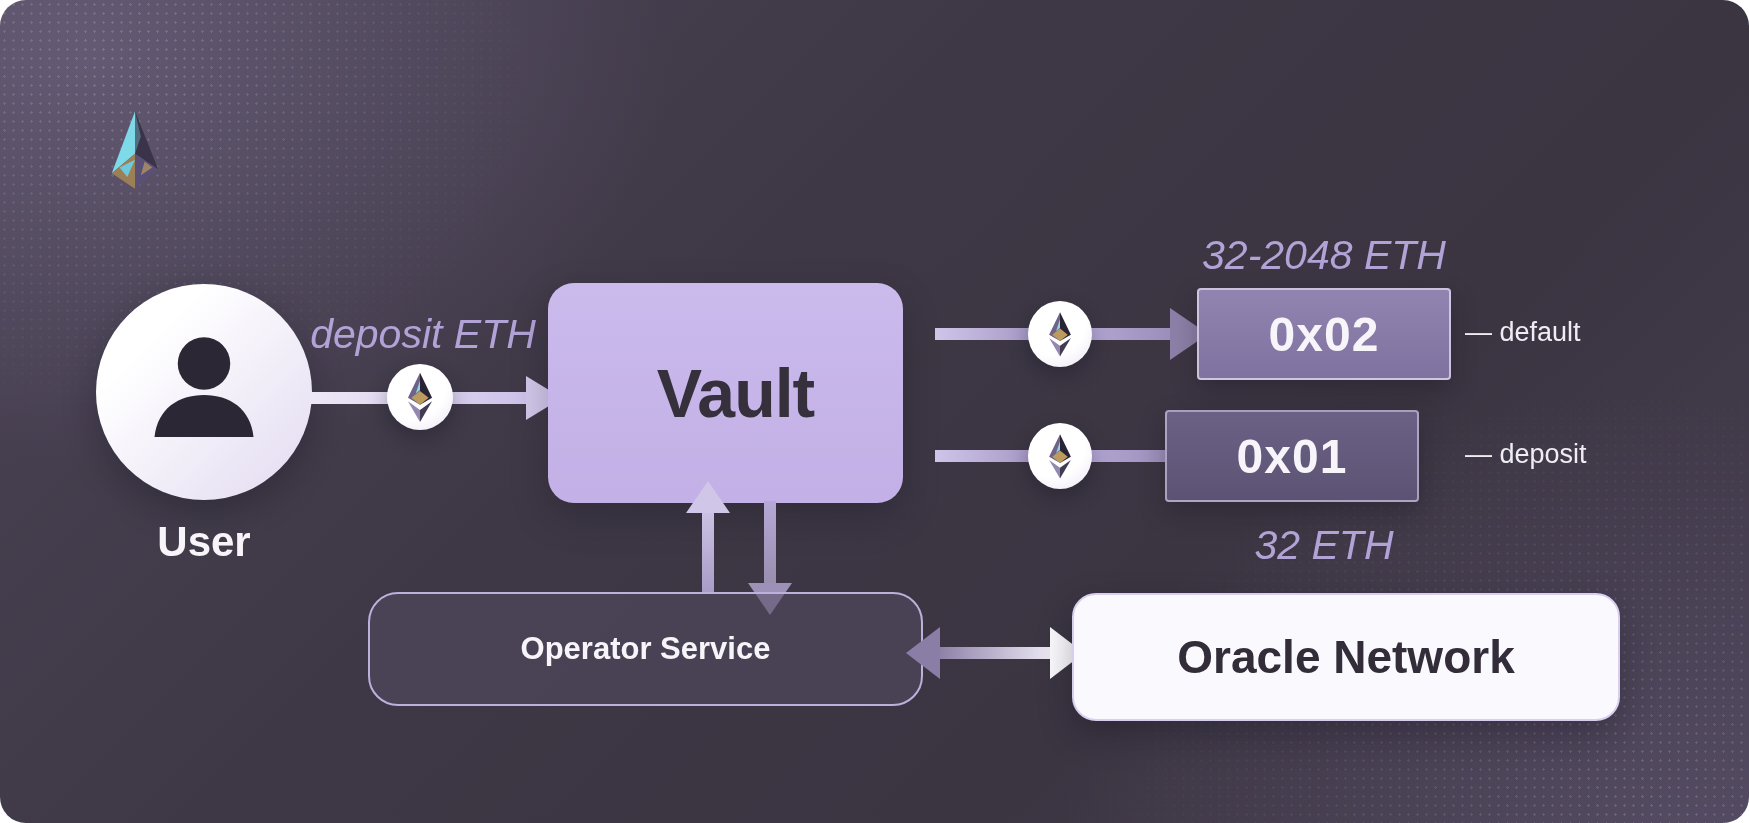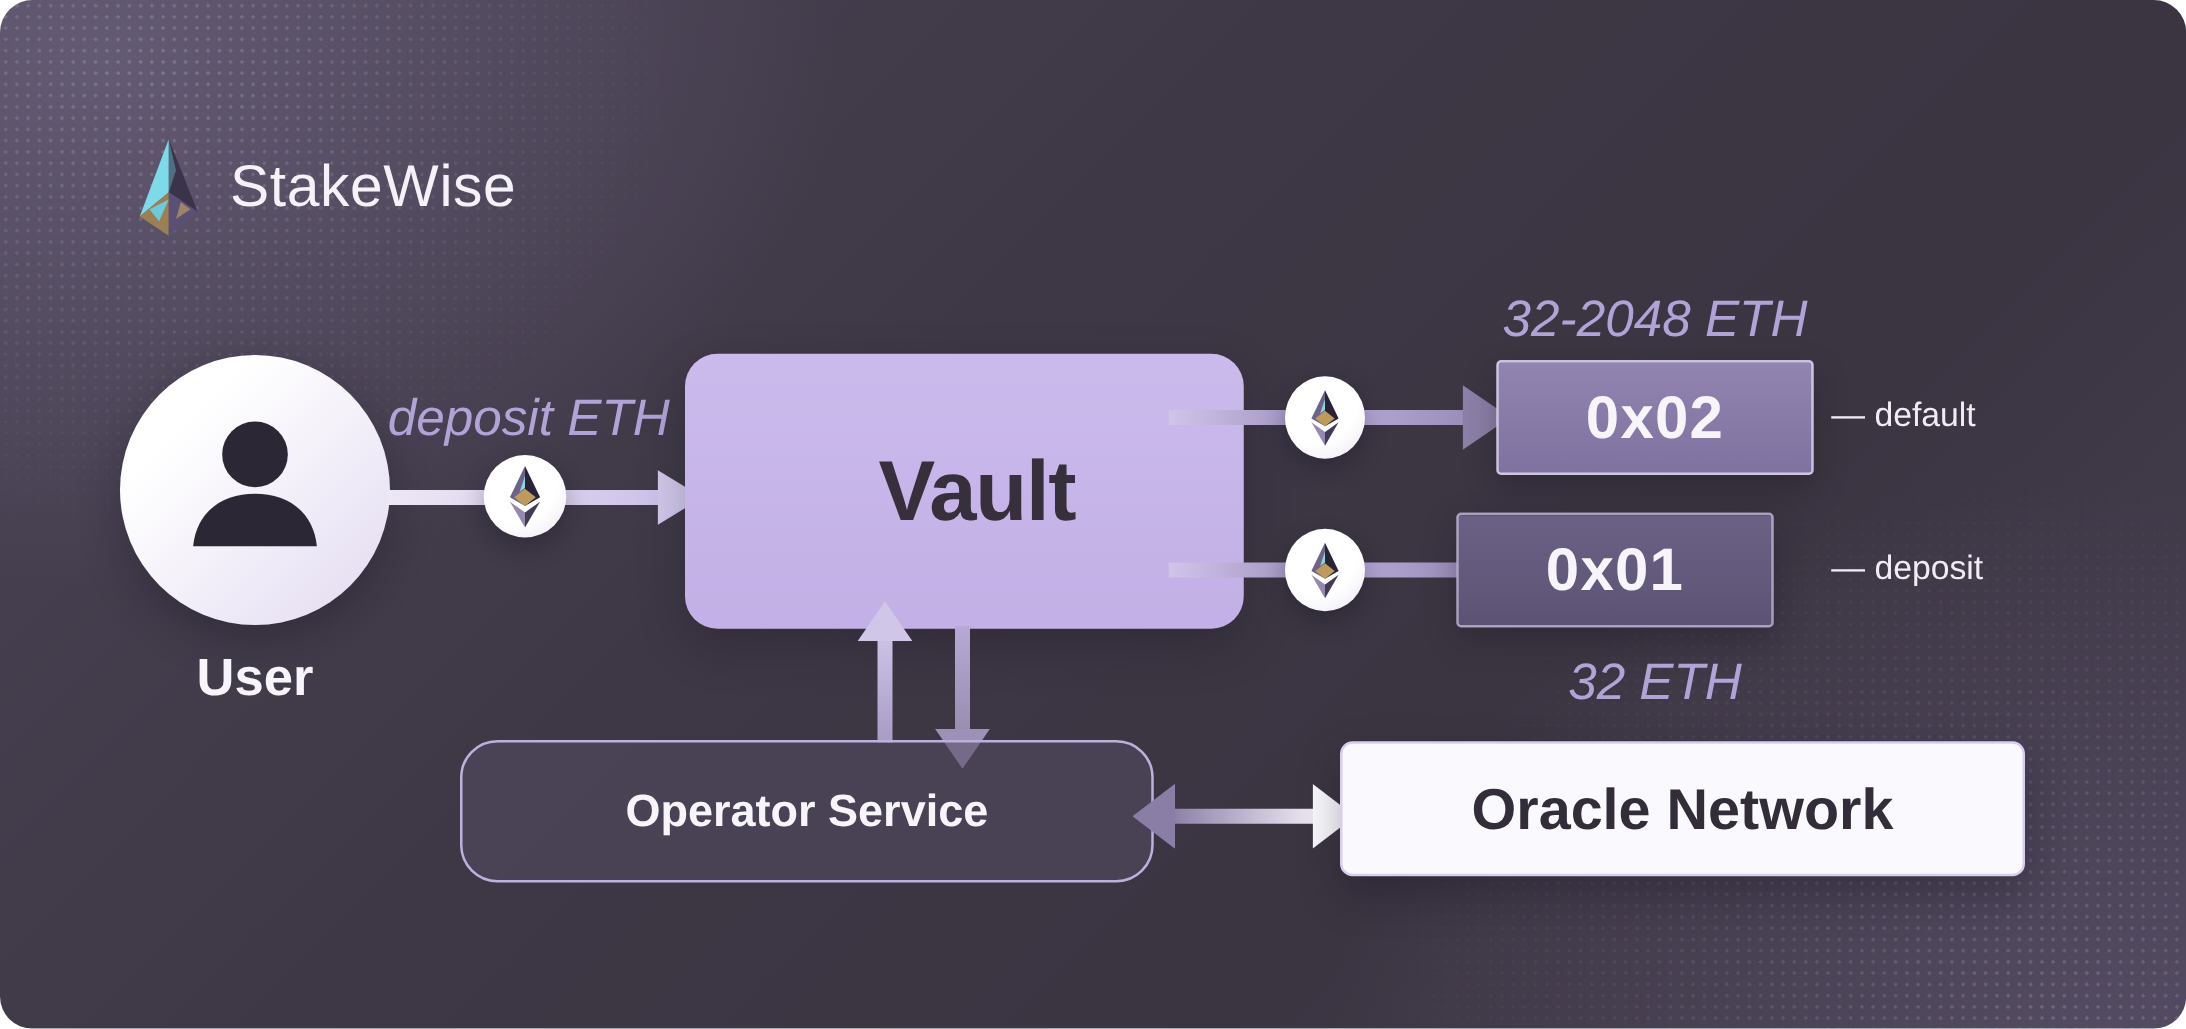--- a/index.html
+++ b/index.html
@@ -28,40 +28,40 @@
 
   
   .user-circle{left:96px;top:284px;width:216px;height:216px;border-radius:50%;
     background:linear-gradient(135deg,#ffffff 25%,#e2daf1 100%);
     box-shadow:0 12px 34px rgba(18,14,26,0.30);}
   .user-label{left:104px;top:518px;width:200px;text-align:center;
     font-size:42px;font-weight:700;color:#f7f5fa;}
 
   
   .node{display:flex;align-items:center;justify-content:center;}
-  .vault{left:548px;top:283px;width:447px;height:220px;border-radius:26px;
+  .vault{left:548px;top:283px;width:355px;height:220px;border-radius:26px;
     background:linear-gradient(180deg,#cbbaec,#c2b0e6);
     box-shadow:0 14px 36px rgba(18,14,26,0.25);padding-left:20px;}
   .vault-label{font-size:68px;font-weight:800;color:#35303c;letter-spacing:-1px;}
 
   .validator{width:254px;height:92px;border-radius:4px;}
   .v02{left:1197px;top:288px;background:linear-gradient(180deg,#9184b0,#7f72a0);
     border:2px solid rgba(233,227,246,0.70);box-shadow:0 10px 26px rgba(18,14,26,0.28);}
   .v01{left:1165px;top:410px;background:linear-gradient(180deg,#6b6185,#5c5374);
     border:2px solid rgba(219,210,238,0.60);box-shadow:0 10px 26px rgba(18,14,26,0.28);text-align:right;}
   .validator-label{font-size:48px;font-weight:700;color:#f7f5fa;letter-spacing:1px;}
 
   .note{font-size:41px;font-style:italic;color:#b2a3d7;}
   .tag{font-size:27px;color:#efecf4;}
 
   .operator{left:368px;top:592px;width:555px;height:114px;border-radius:30px;
     background:rgba(84,76,98,0.55);border:2px solid #bcb1dc;}
-  .operator-label{font-size:36px;font-weight:700;color:#f7f5fa;}
-
-  .oracle{left:1072px;top:593px;width:548px;height:108px;border-radius:10px;
+  .operator-label{font-size:31px;font-weight:700;color:#f7f5fa;}
+
+  .oracle{left:1072px;top:593px;width:548px;height:128px;border-radius:24px;
     background:#faf9fd;border:2px solid #d8cef0;box-shadow:0 14px 34px rgba(18,14,26,0.30);}
   .oracle-label{font-size:46px;font-weight:700;color:#332d3a;}
 
   
   .shaft{position:absolute;}
   .head{position:absolute;}
   .coin{position:absolute;border-radius:50%;background:radial-gradient(circle at 38% 32%,#ffffff 55%,#eae5f4);
     display:flex;align-items:center;justify-content:center;
     box-shadow:0 8px 20px rgba(18,14,26,0.30);}
 
@@ -111,21 +111,20 @@
 
   <svg class="abs" style="left:106px;top:108px" width="58" height="84" viewBox="0 0 60 84">
     <polygon points="30,2 6,66 30,46" fill="#7ed9e8"></polygon>
     <polygon points="30,2 54,62 30,46" fill="#3a3349"></polygon>
     <polygon points="6,66 30,46 30,82" fill="#9c7f55"></polygon>
     <polygon points="54,62 30,46 30,82" fill="#5a5076"></polygon>
     <polygon points="30,2 24,30 30,46 36,28" fill="rgba(126,217,232,0.35)"></polygon>
     <polygon points="14,60 30,52 22,70" fill="#6fc9da"></polygon>
     <polygon points="40,54 48,60 36,68" fill="#c9a55e" opacity="0.6"></polygon>
   </svg>
-  <div class="abs brand-title">StakeWise</div>
 
   <div class="abs user-circle">
     <svg style="position:absolute;left:29px;top:39px" width="158" height="150" viewBox="0 0 100 100">
       <circle cx="50" cy="27" r="17.5" fill="#2c2734"></circle>
       <path d="M50 48 C33 48 19 57 17 76 L83 76 C81 57 67 48 50 48 Z" fill="#2c2734"></path>
     </svg>
   </div>
   <div class="abs note lbl-deposit">deposit ETH</div>
 
   <div class="abs user-label">User</div>

